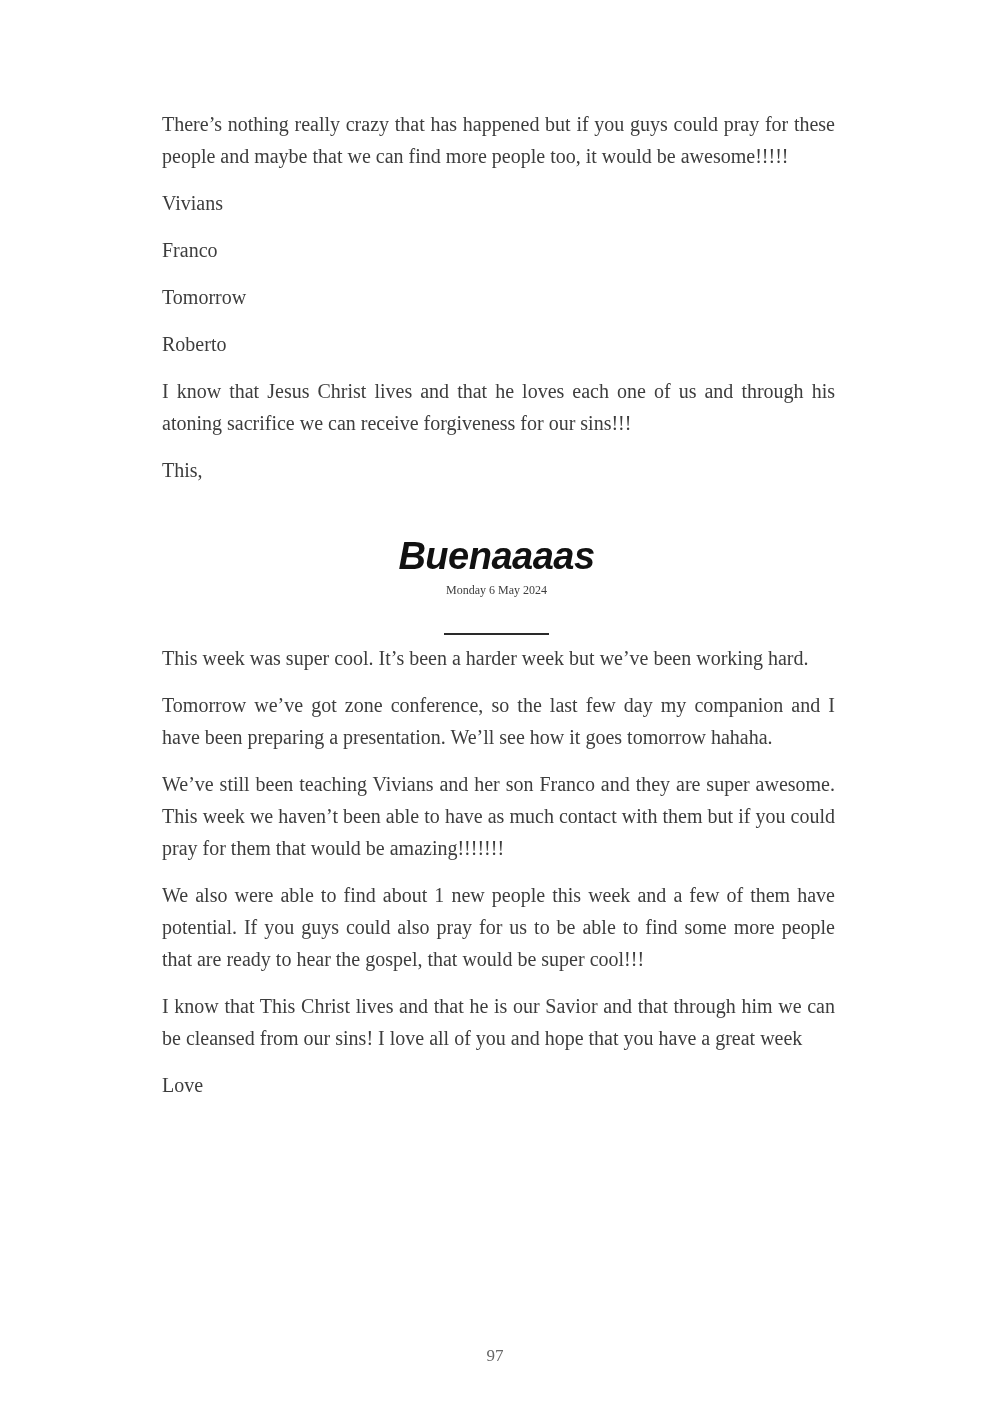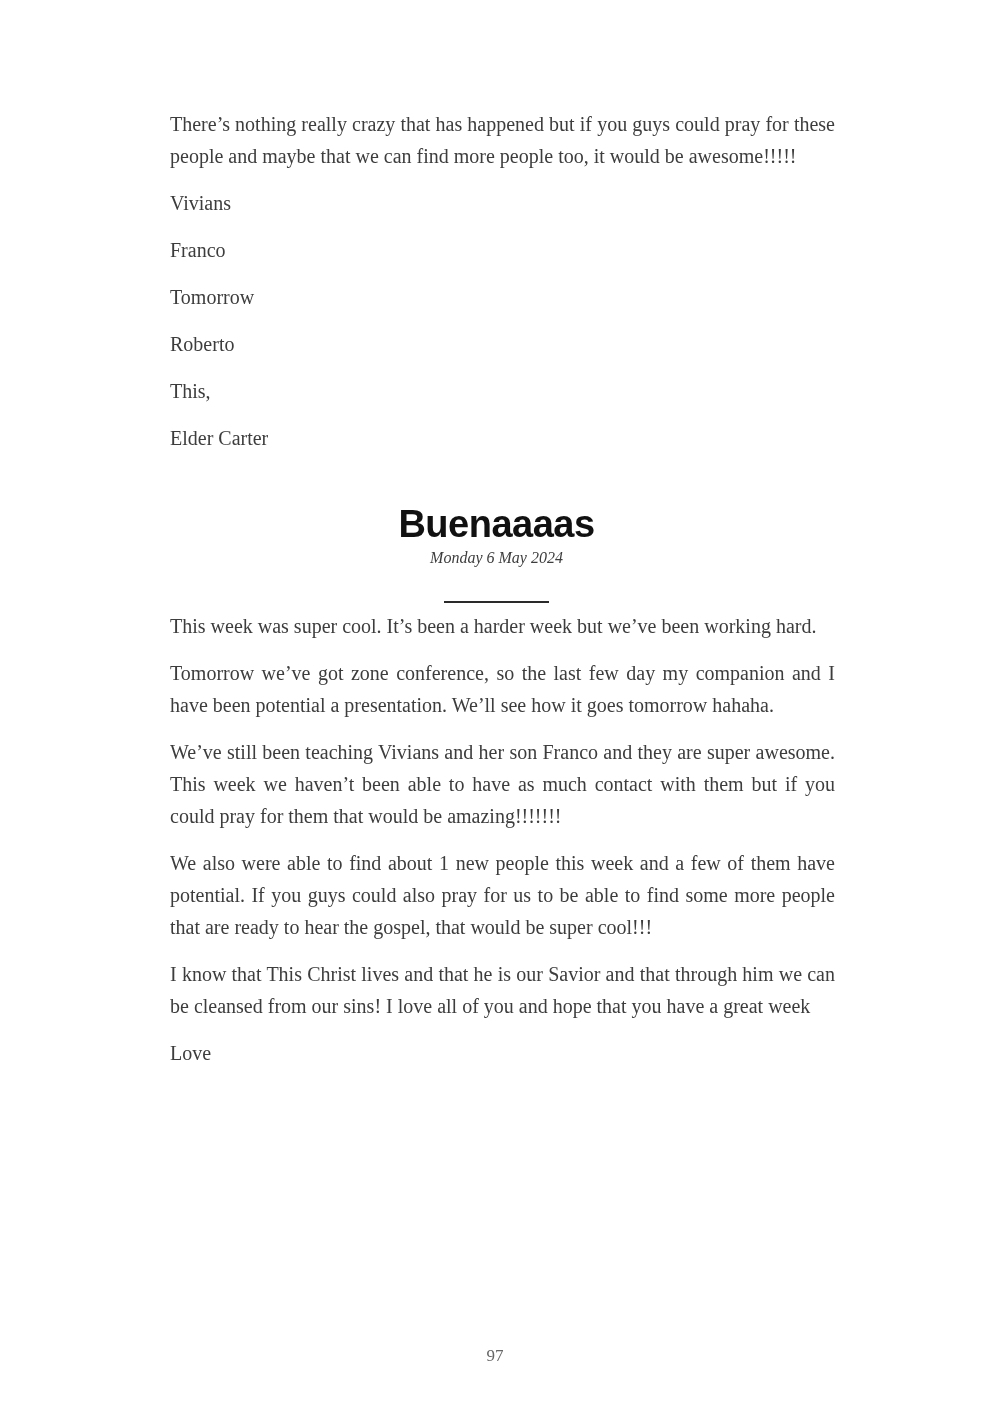--- a/index.html
+++ b/index.html
@@ -17,36 +17,36 @@
   }
   .page {
     position: relative;
     width: 677px;
     padding: 108px 157px 0 158px;
   }
   .body-par {
     font-size: 20px;
     line-height: 32px;
     text-align: justify;
-    margin: 0 0 15px 12px;
+    margin: 0 0 15px 4px;
   }
   .entry-title {
     font-family: "Liberation Sans", sans-serif;
     font-weight: 700;
     font-size: 38px;
     line-height: 44px;
     letter-spacing: -0.5px;
     color: #111111;
     text-align: center;
     margin: 48px 0 0 0;
+    font-style: italic;
   }
   .entry-date {
-    font-size: 16px;
+    font-size: 12px;
     line-height: 20px;
-    font-style: italic;
     color: #3d3d3d;
     text-align: center;
     margin: 2px 0 0 0;
   }
   .divider {
     width: 105px;
     height: 0;
     border-bottom: 2px solid #2a2a2a;
     margin: 33px auto 7px auto;
   }
@@ -65,30 +65,30 @@
 <body>
 
 <div class="page">
 
   <section>
     <p class="body-par">There’s nothing really crazy that has happened but if you guys could pray for these people and maybe that we can find more people too, it would be awesome!!!!!</p>
     <p class="body-par">Vivians</p>
     <p class="body-par">Franco</p>
     <p class="body-par">Tomorrow</p>
     <p class="body-par">Roberto</p>
+    <p class="body-par">I know that Jesus Christ lives and that he loves each one of us and through his atoning sacrifice we can receive forgiveness for our sins!!!</p>
     <p class="body-par">This,</p>
-    <p class="body-par">Elder Carter</p>
   </section>
 
   <section>
     <h1 class="entry-title">Buenaaaas</h1>
     <div class="entry-date">Monday 6 May 2024</div>
     <div class="divider"></div>
     <p class="body-par">This week was super cool. It’s been a harder week but we’ve been working hard.</p>
-    <p class="body-par">Tomorrow we’ve got zone conference, so the last few day my companion and I have been potential a presentation. We’ll see how it goes tomorrow hahaha.</p>
+    <p class="body-par">Tomorrow we’ve got zone conference, so the last few day my companion and I have been preparing a presentation. We’ll see how it goes tomorrow hahaha.</p>
     <p class="body-par">We’ve still been teaching Vivians and her son Franco and they are super awesome. This week we haven’t been able to have as much contact with them but if you could pray for them that would be amazing!!!!!!!</p>
     <p class="body-par">We also were able to find about 1 new people this week and a few of them have potential. If you guys could also pray for us to be able to find some more people that are ready to hear the gospel, that would be super cool!!!</p>
     <p class="body-par">I know that This Christ lives and that he is our Savior and that through him we can be cleansed from our sins! I love all of you and hope that you have a great week</p>
     <p class="body-par">Love</p>
   </section>
 
 </div>
 
 <div class="page-number">97</div>
 

